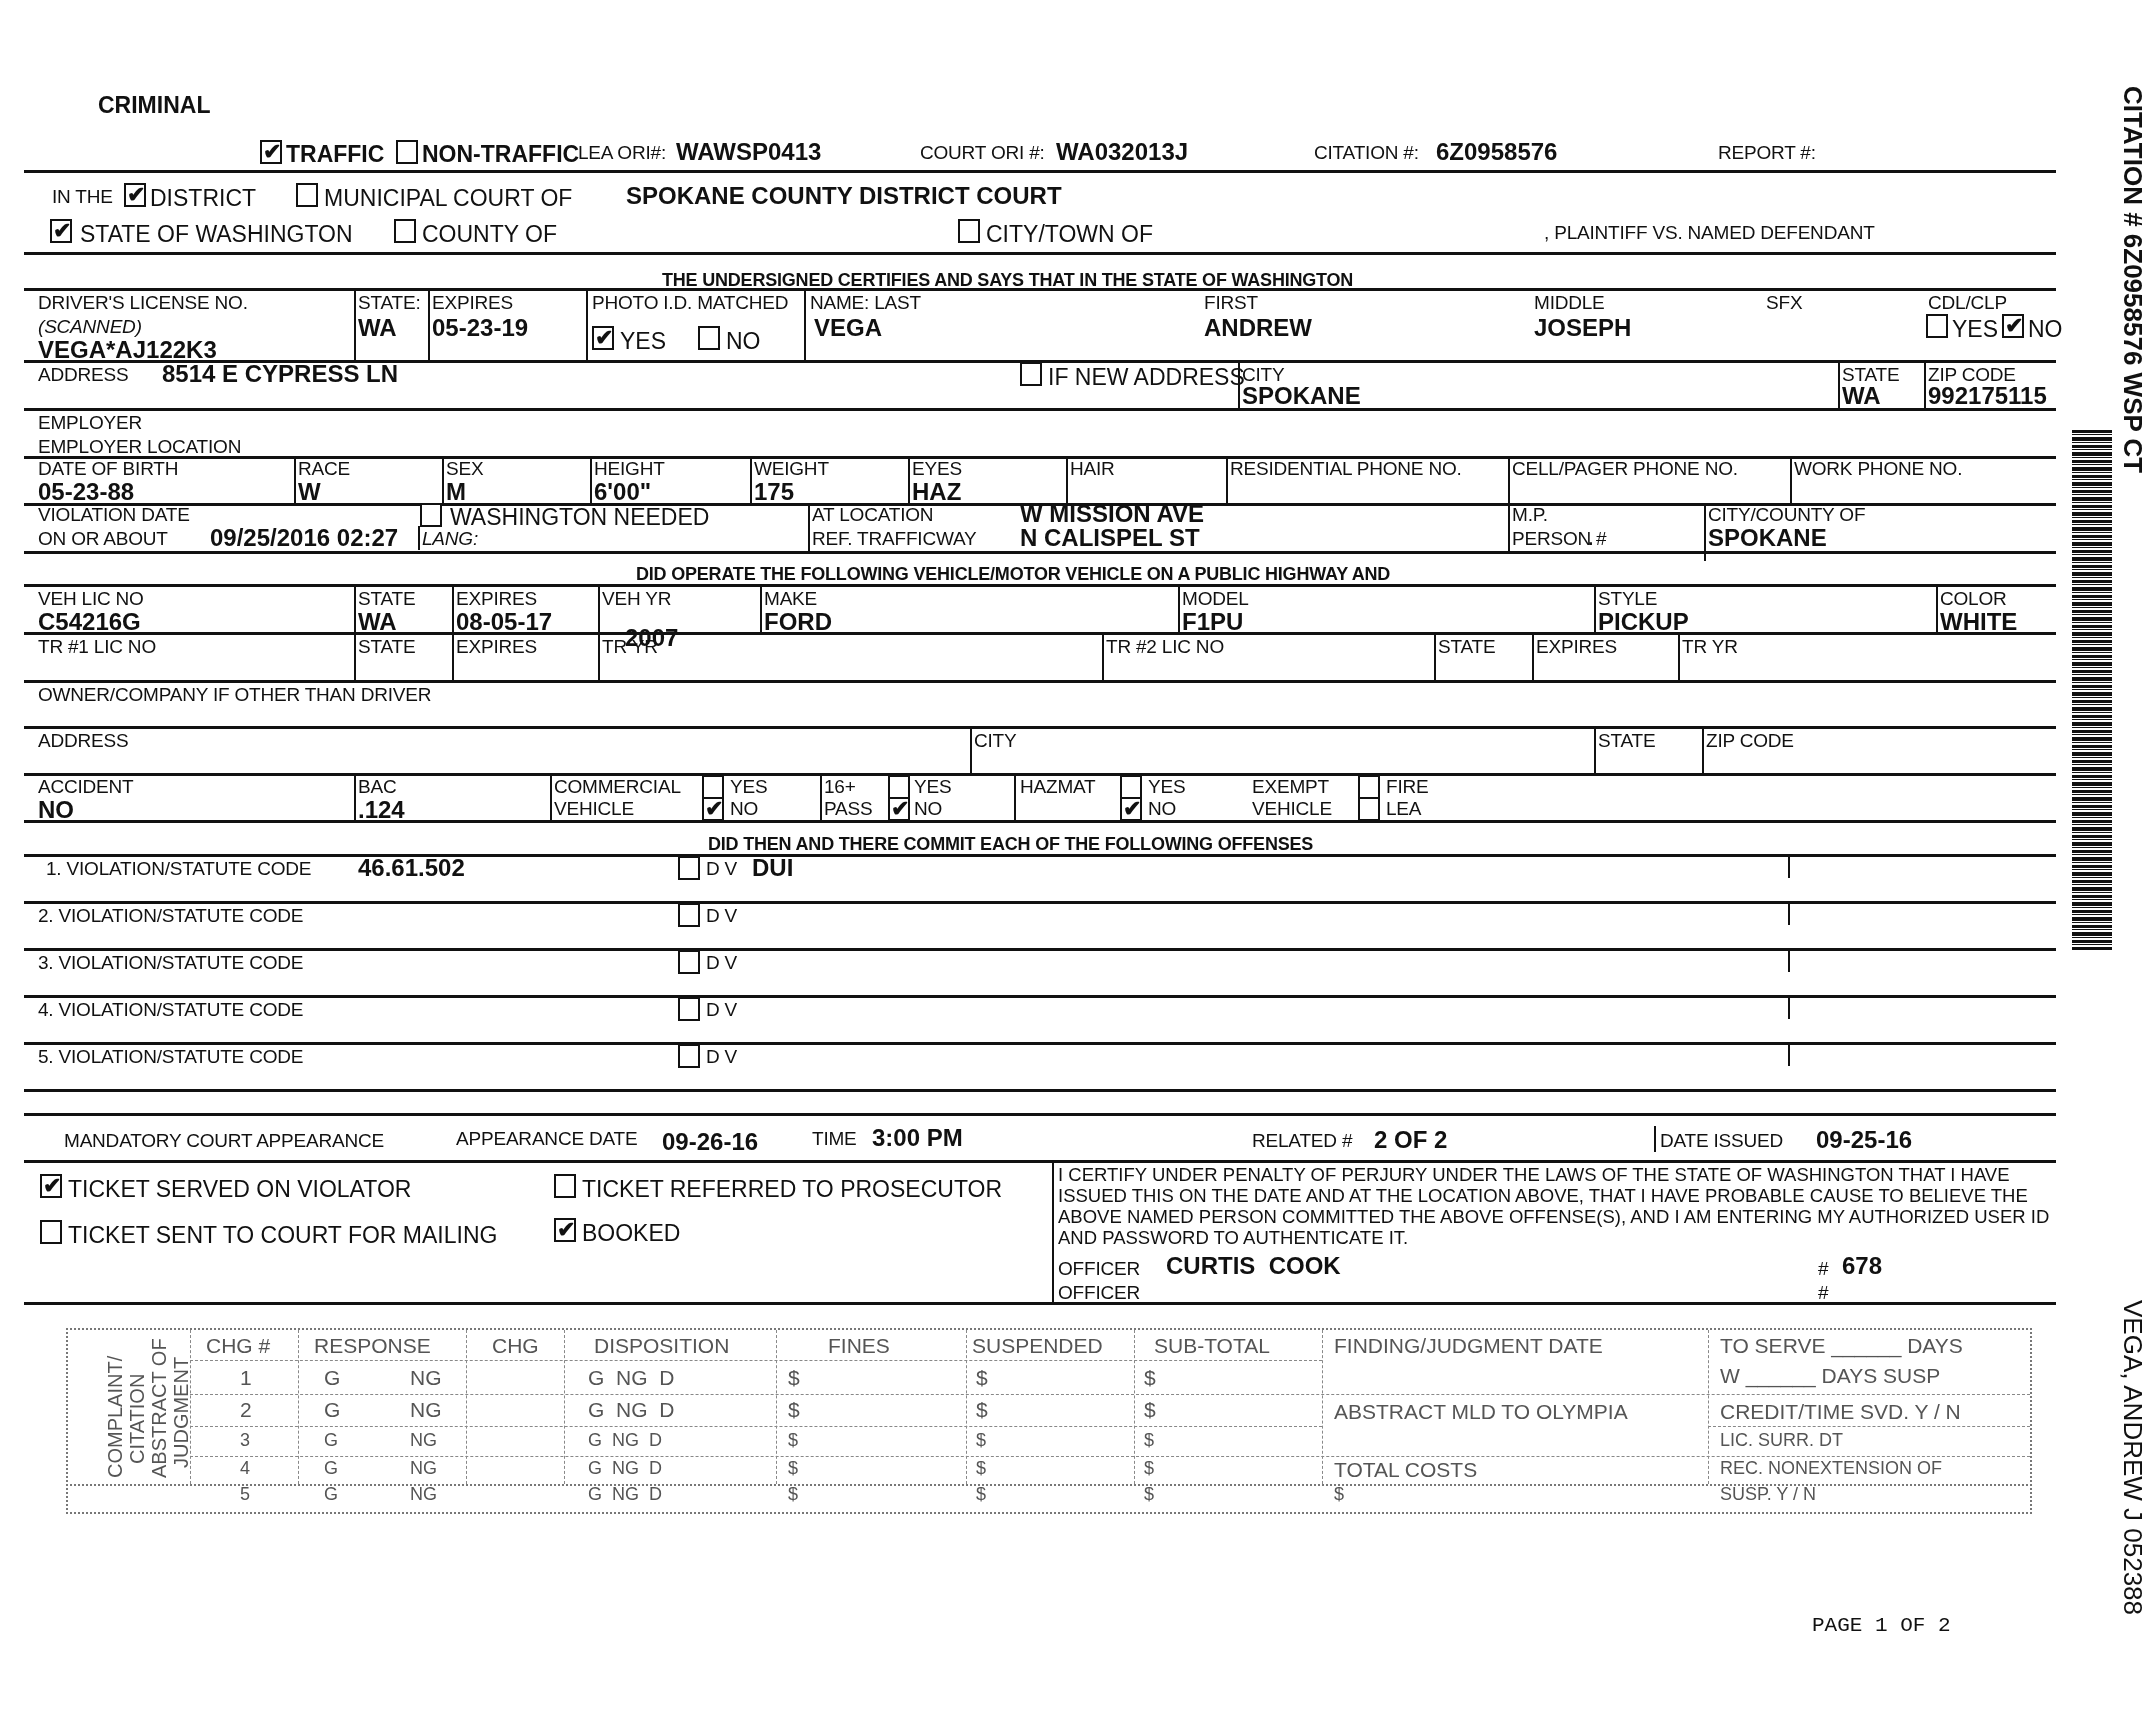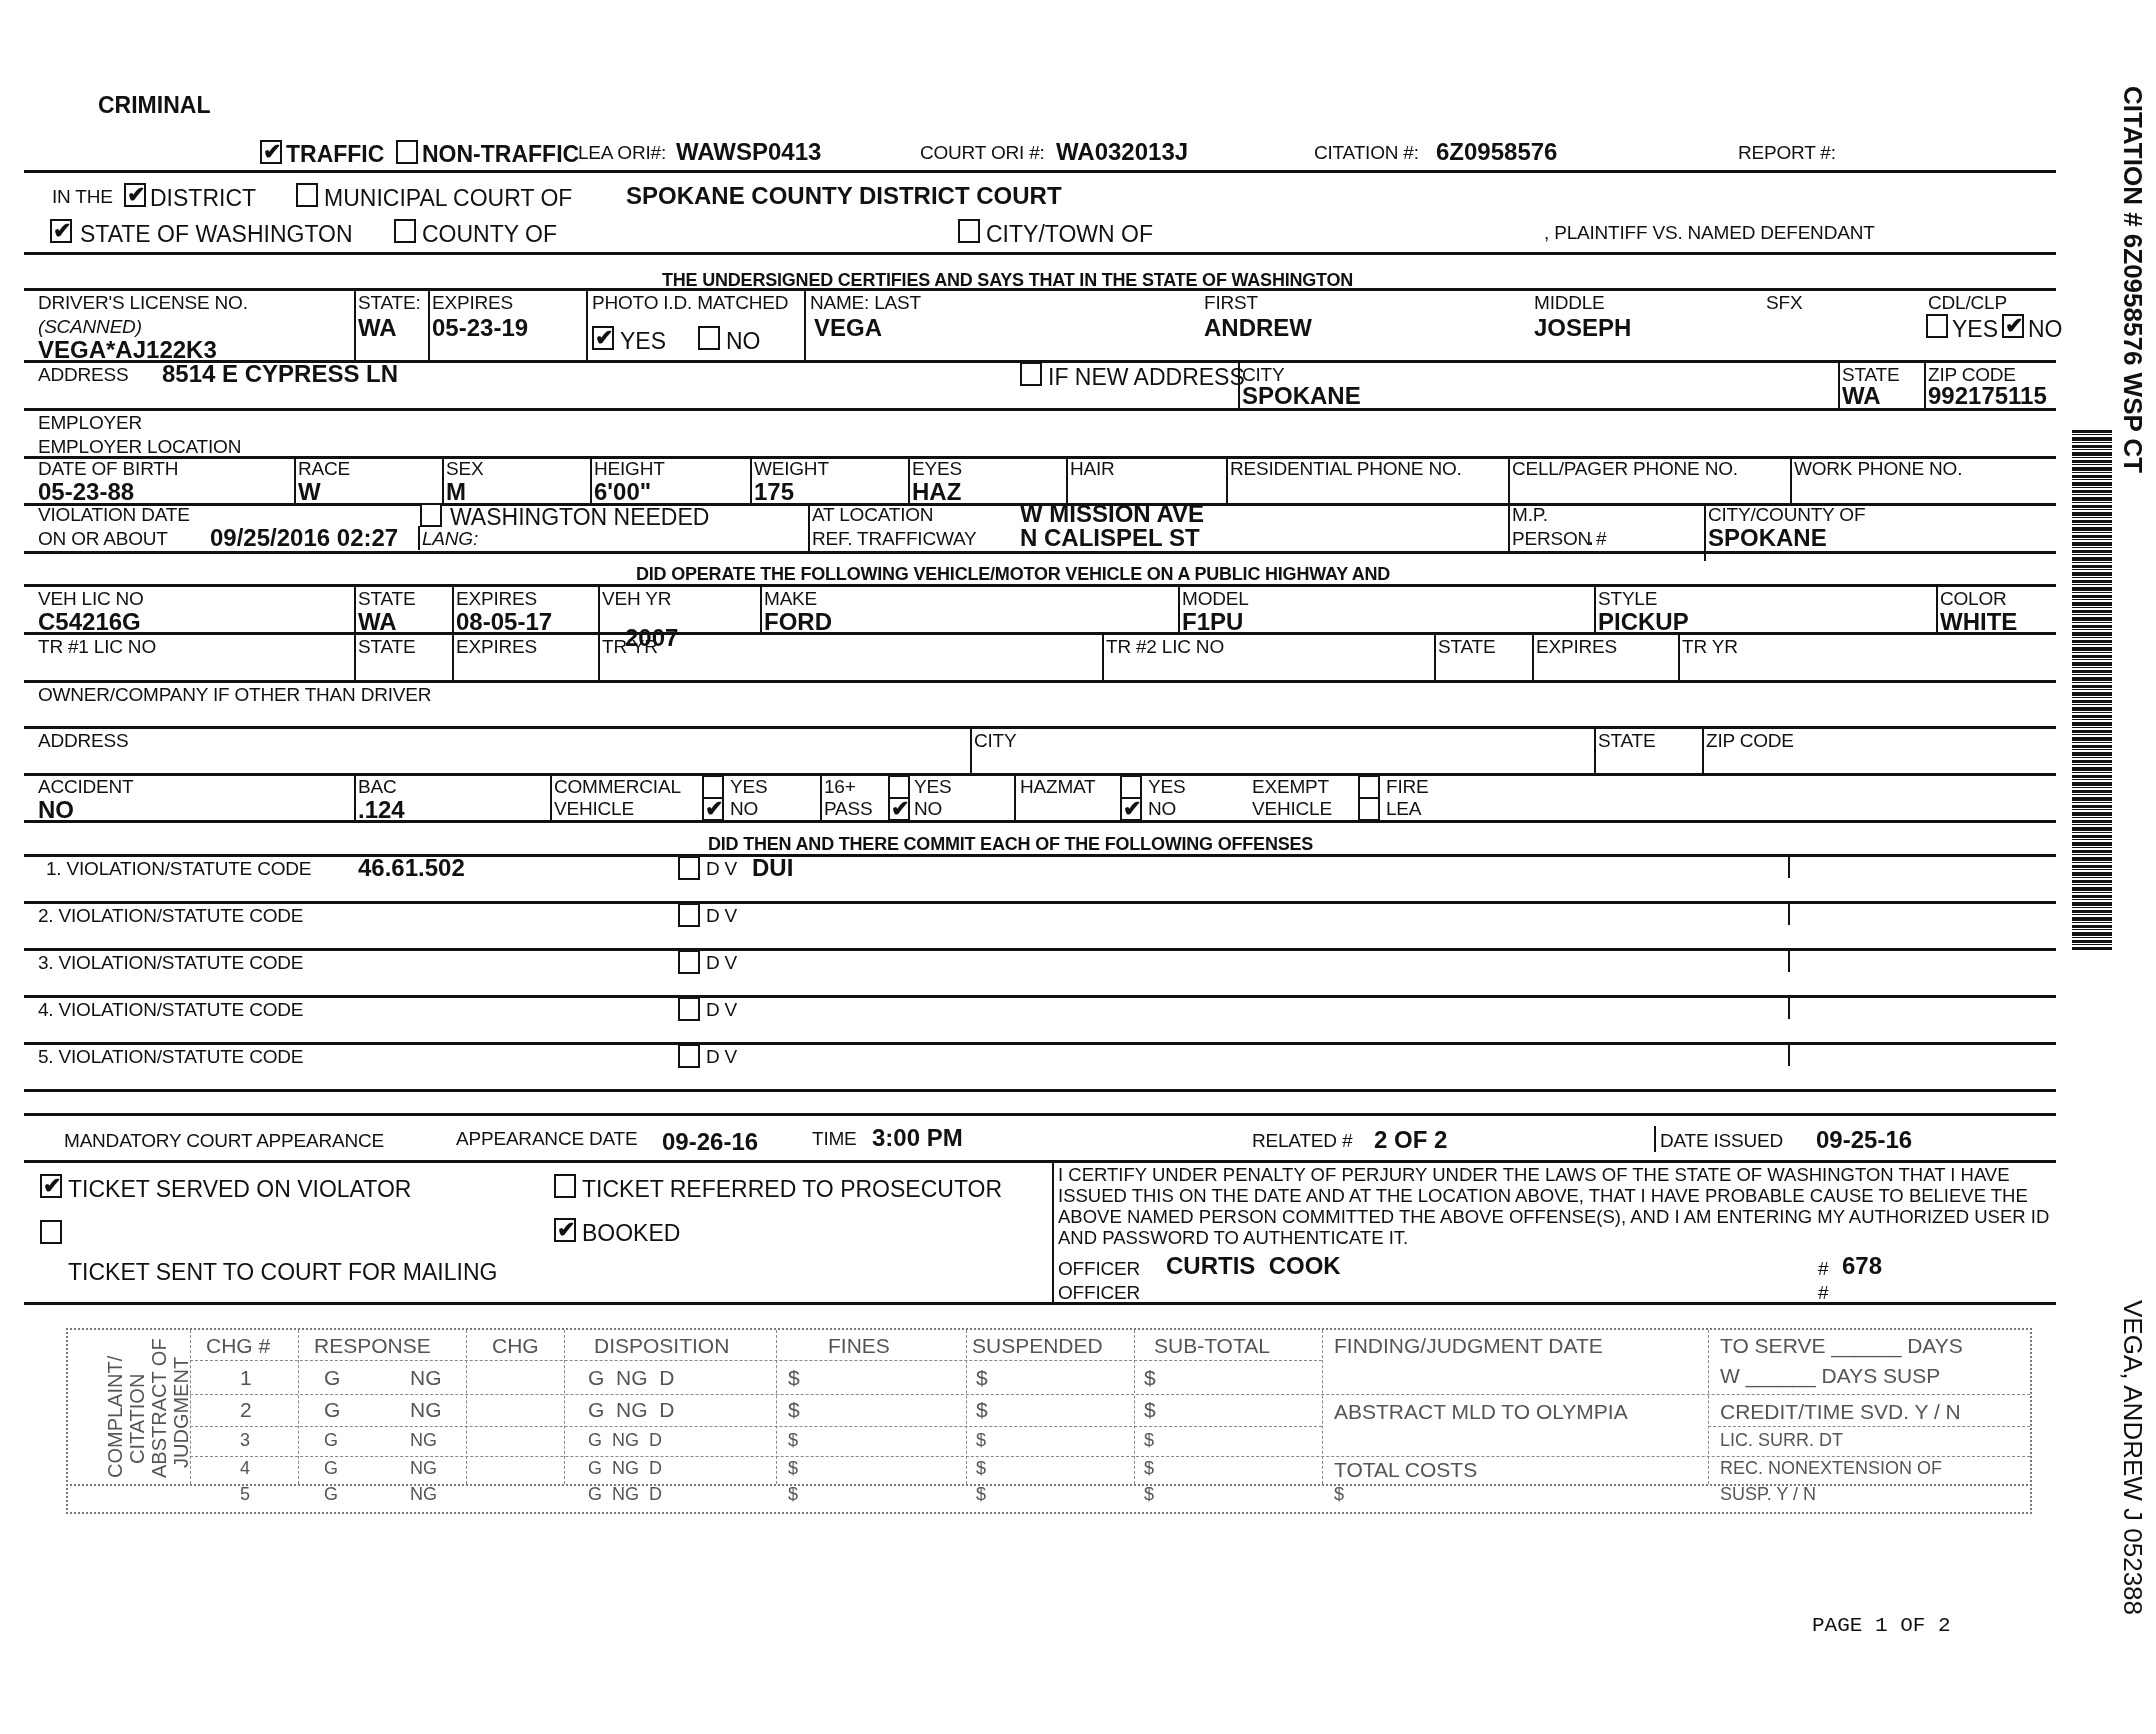--- a/index.html
+++ b/index.html
@@ -31,21 +31,21 @@
 <div class="cb checked" style="left:260px;top:140px;"></div>
 <div class="cbtxt" style="left:286px;top:141px;font-weight:700;">TRAFFIC</div>
 <div class="cb" style="left:396px;top:140px;"></div>
 <div class="cbtxt" style="left:422px;top:141px;font-weight:700;">NON-TRAFFIC</div>
 <div class="lbl" style="left:578px;top:142px;">LEA ORI#:</div>
 <div class="big" style="left:676px;top:138px;">WAWSP0413</div>
 <div class="lbl" style="left:920px;top:142px;">COURT ORI #:</div>
 <div class="big" style="left:1056px;top:138px;">WA032013J</div>
 <div class="lbl" style="left:1314px;top:142px;">CITATION #:</div>
 <div class="big" style="left:1436px;top:138px;">6Z0958576</div>
-<div class="lbl" style="left:1718px;top:142px;margin-left:20px;">REPORT #:</div>
+<div class="lbl" style="left:1718px;top:142px;">REPORT #:</div>
 
 <div class="hline" style="left:24px;top:170px;width:2032px;"></div>
 
 <div class="lbl" style="left:52px;top:186px;">IN THE</div>
 <div class="cb checked" style="left:124px;top:183px;"></div>
 <div class="cbtxt" style="left:150px;top:185px;">DISTRICT</div>
 <div class="cb" style="left:296px;top:183px;"></div>
 <div class="cbtxt" style="left:324px;top:185px;">MUNICIPAL COURT OF</div>
 <div class="big" style="left:626px;top:182px;">SPOKANE COUNTY DISTRICT COURT</div>
 
@@ -308,21 +308,21 @@
 <div class="val" style="left:1374px;top:1126px;">2 OF 2</div>
 <div class="vline" style="left:1654px;top:1126px;height:26px;"></div>
 <div class="lbl" style="left:1660px;top:1130px;">DATE ISSUED</div>
 <div class="val" style="left:1816px;top:1126px;">09-25-16</div>
 
 <div class="hline" style="left:24px;top:1160px;width:2032px;"></div>
 
 <div class="cb checked" style="left:40px;top:1174px;"></div>
 <div class="cbtxt" style="left:68px;top:1176px;">TICKET SERVED ON VIOLATOR</div>
 <div class="cb" style="left:40px;top:1220px;"></div>
-<div class="cbtxt" style="left:68px;top:1222px;margin-top:37px;">TICKET SENT TO COURT FOR MAILING</div>
+<div class="cbtxt" style="left:68px;top:1222px;">TICKET SENT TO COURT FOR MAILING</div>
 <div class="cb" style="left:554px;top:1174px;"></div>
 <div class="cbtxt" style="left:582px;top:1176px;">TICKET REFERRED TO PROSECUTOR</div>
 <div class="cb checked" style="left:554px;top:1218px;"></div>
 <div class="cbtxt" style="left:582px;top:1220px;">BOOKED</div>
 
 <div class="vline" style="left:1052px;top:1162px;height:140px;"></div>
 <div class="abs" style="left:1058px;top:1164px;width:996px;font-size:18.5px;line-height:21px;">I CERTIFY UNDER PENALTY OF PERJURY UNDER THE LAWS OF THE STATE OF WASHINGTON THAT I HAVE ISSUED  THIS ON THE DATE AND AT THE LOCATION ABOVE, THAT I HAVE PROBABLE CAUSE TO BELIEVE THE ABOVE NAMED PERSON COMMITTED THE ABOVE OFFENSE(S), AND I AM ENTERING MY AUTHORIZED USER ID AND PASSWORD TO AUTHENTICATE IT.</div>
 <div class="lbl" style="left:1058px;top:1258px;">OFFICER</div>
 <div class="val" style="left:1166px;top:1252px;white-space:pre;">CURTIS  COOK</div>
 <div class="lbl" style="left:1818px;top:1258px;">#</div>

